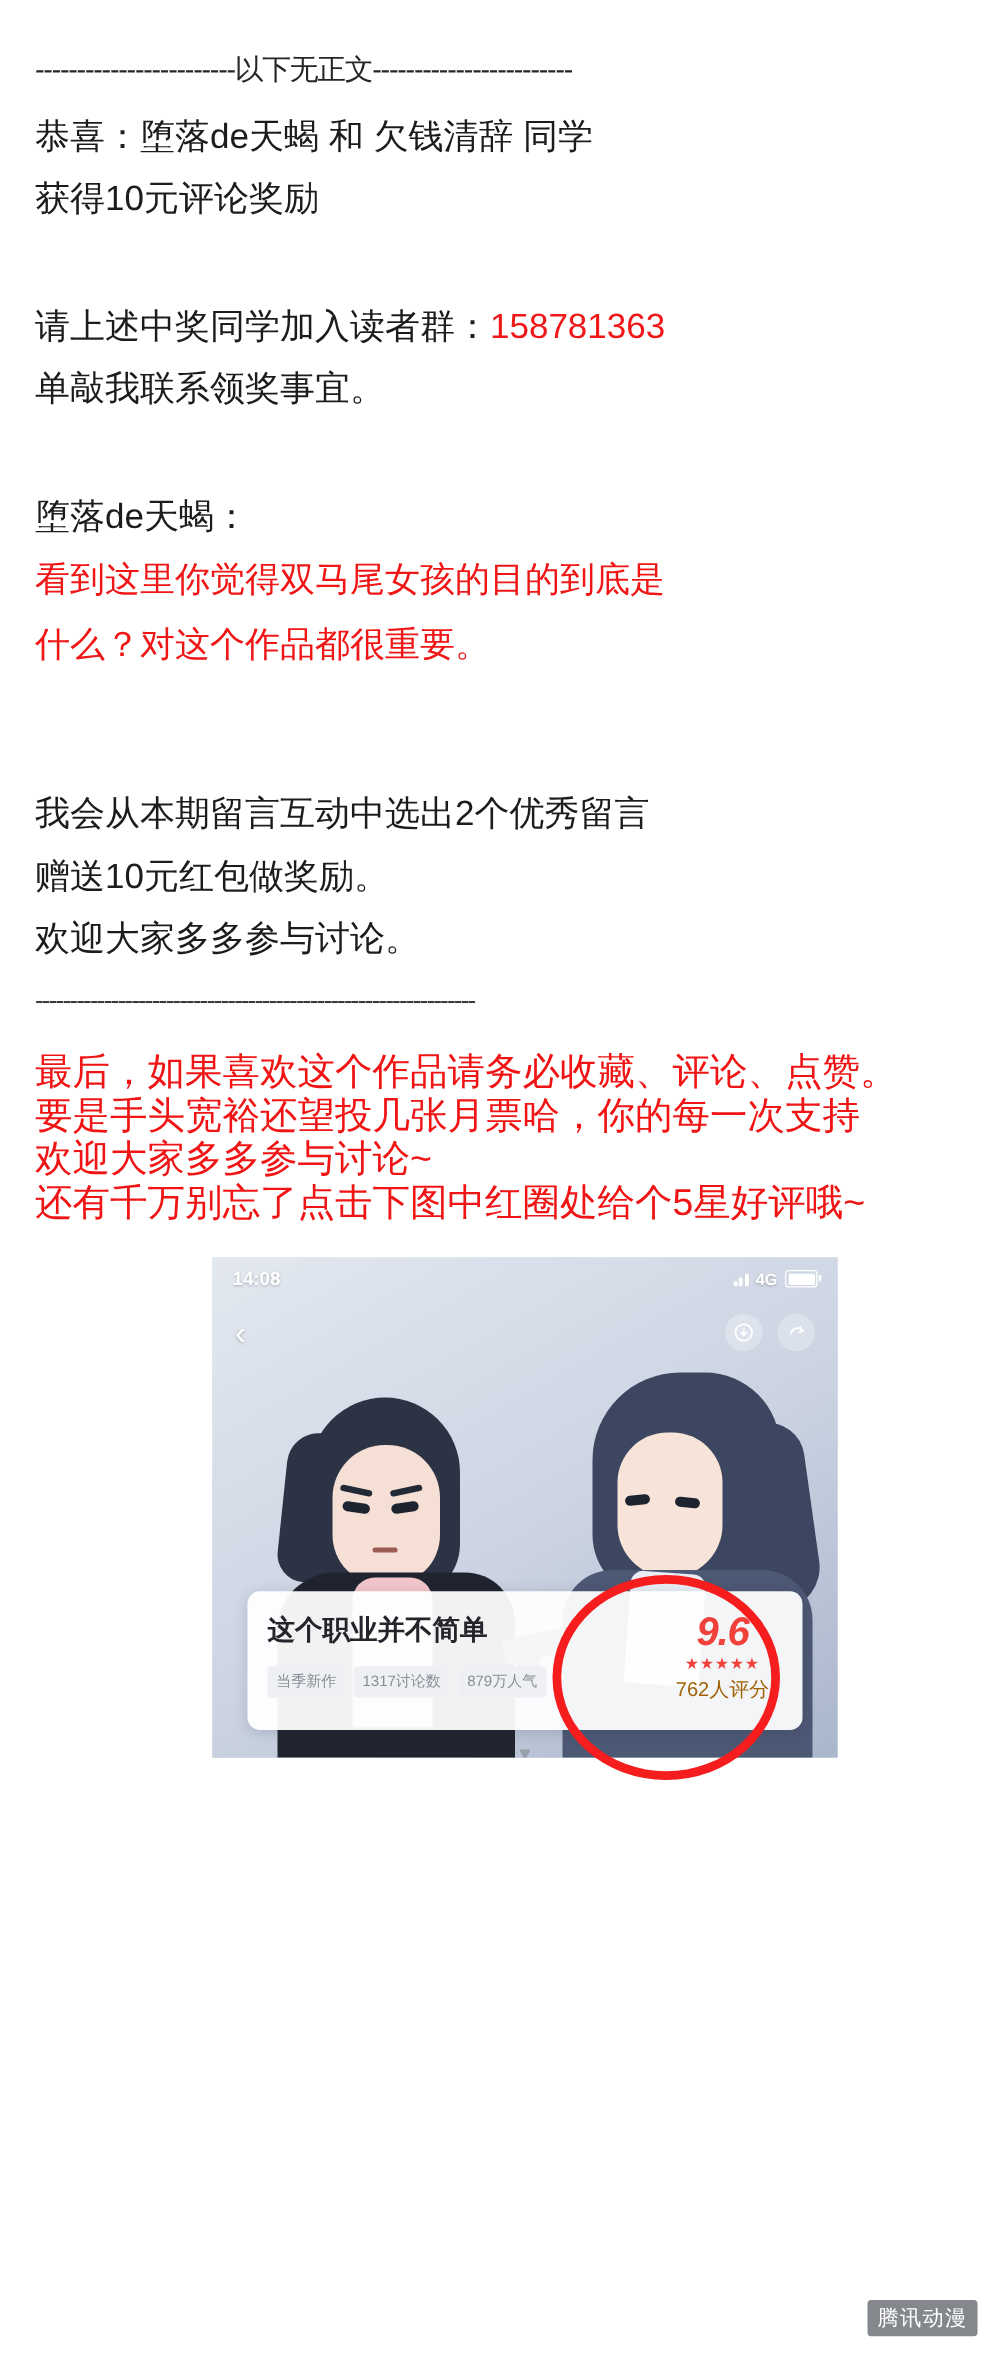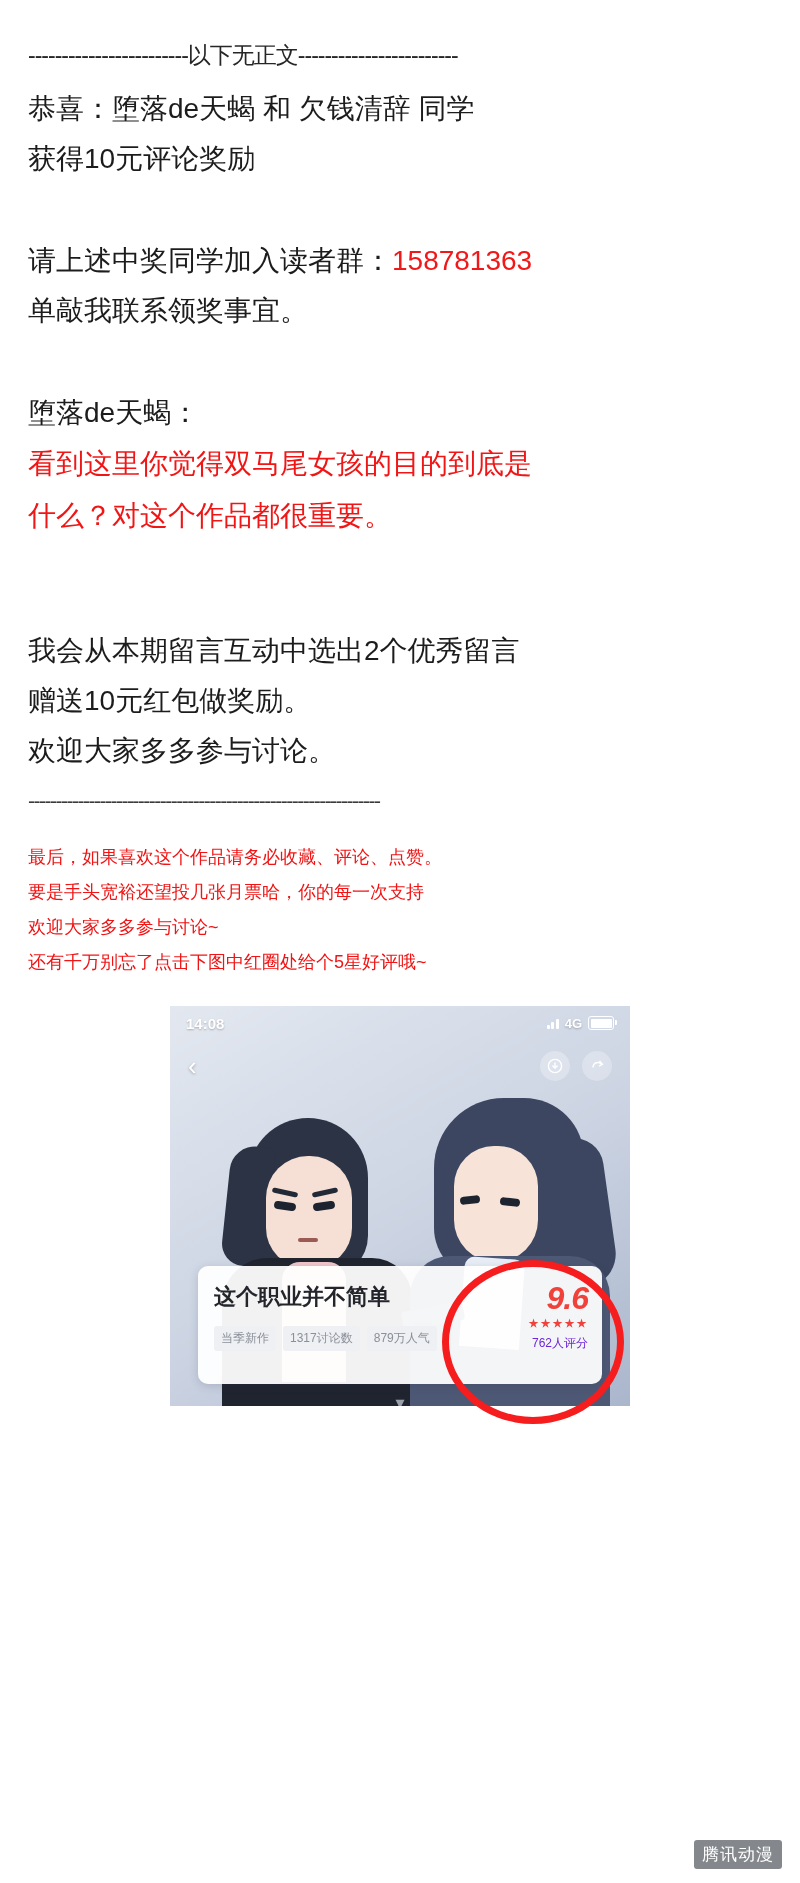--- a/index.html
+++ b/index.html
@@ -62,33 +62,33 @@
     line-height: 26px;
     letter-spacing: -1.5px;
     color: #3a3a3a;
     white-space: nowrap;
     overflow: hidden;
     margin: 12px 0 26px 0;
   }
 
   .note-red {
     color: #f01414;
-    font-size: 18px;
+    font-size: 30px;
     line-height: 35px;
     font-weight: 500;
   }
 
   
   .shot-wrap {
     margin: 26px auto 0 auto;
     width: 460px;
     position: relative;
   }
   .phone-shot {
-    width: 460px;
+    width: 500px;
     height: 400px;
     position: relative;
     overflow: hidden;
     background: linear-gradient(160deg,#cfd6e4 0%,#b9c3d6 40%,#98a5bd 100%);
   }
   .shot-status {
     position: absolute;
     top: 0; left: 0; right: 0;
     height: 34px;
     display: flex;
@@ -302,21 +302,21 @@
     transform: rotate(10deg);
   }
 
   
   .info-card {
     position: absolute;
     left: 28px; right: 28px;
     bottom: 22px;
     background: rgba(255,255,255,0.94);
     border-radius: 10px;
-    padding: 16px 14px 32px 16px;
+    padding: 16px 14px 21px 16px;
     display: flex;
     align-items: flex-start;
     justify-content: space-between;
     z-index: 7;
     box-shadow: 0 2px 10px rgba(40,50,70,.18);
   }
   .info-left { flex: 1; }
   .comic-title {
     font-size: 22px;
     color: #23252b;
@@ -326,41 +326,41 @@
   .tag-row { display: flex; gap: 7px; }
   .tag {
     background: #eef0f3;
     color: #8b8f99;
     font-size: 12px;
     padding: 4px 7px;
     border-radius: 3px;
     white-space: nowrap;
   }
   .score-box {
-    text-align: right;
+    text-align: center;
     min-width: 100px;
     padding-left: 10px;
   }
   .score-num {
     color: #f0413a;
     font-size: 32px;
     font-weight: bold;
     font-style: italic;
     line-height: 32px;
     letter-spacing: -1px;
   }
   .stars {
     color: #f0413a;
     font-size: 11px;
     letter-spacing: 1px;
     margin-top: 2px;
   }
   .score-count {
-    color: #6d28d9;
-    font-size: 12px;
+    color: #a16207;
+    font-size: 16px;
     margin-top: 4px;
   }
 
   
   .red-circle {
     position: absolute;
     right: 6px;
     bottom: -18px;
     width: 168px;
     height: 150px;

